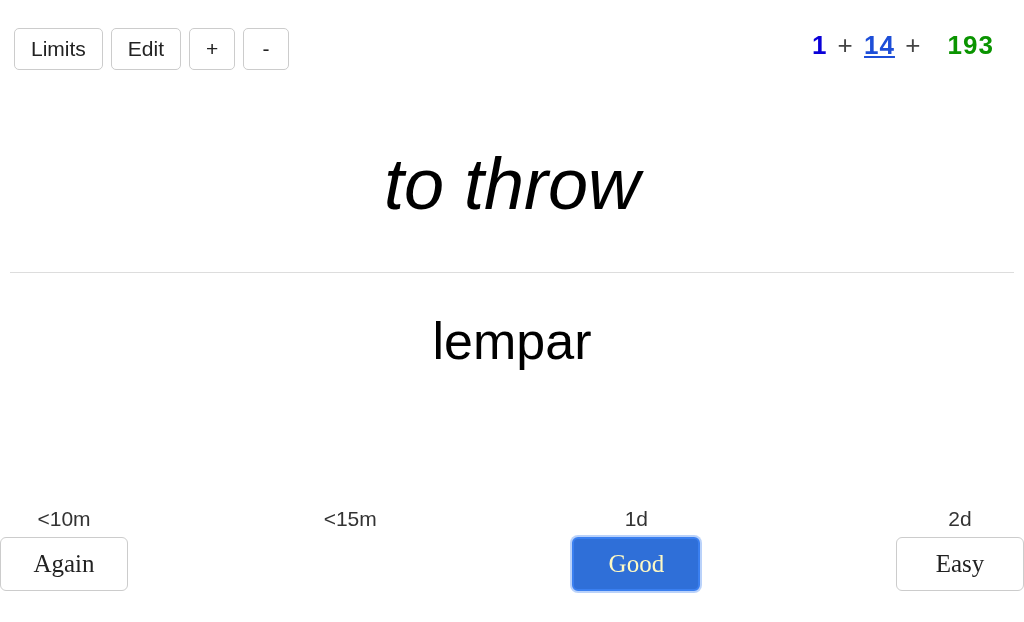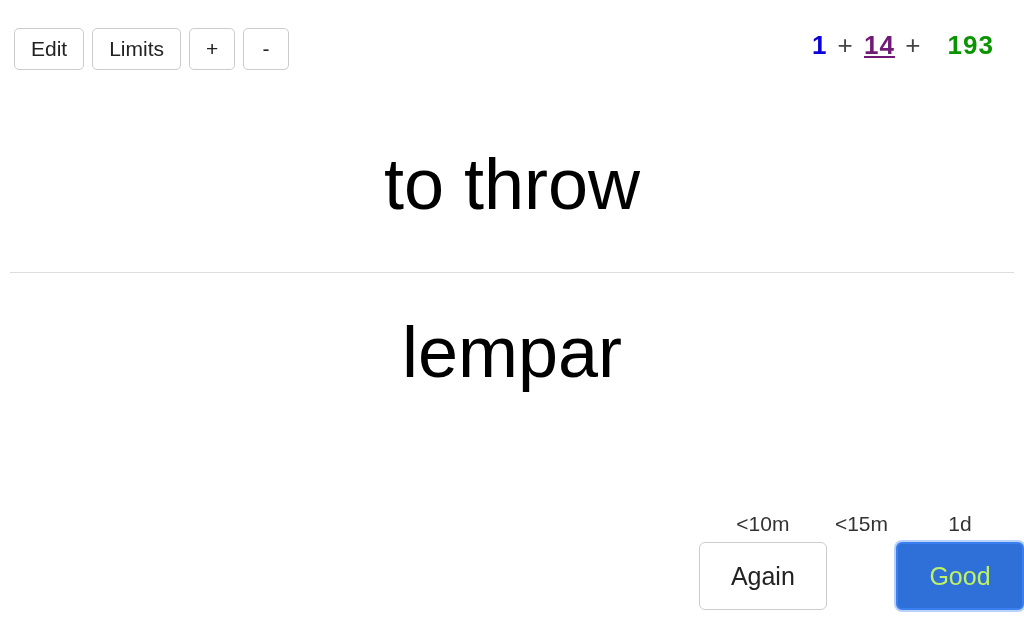--- a/index.html
+++ b/index.html
@@ -39,90 +39,91 @@
     }
     .counts {
       position: absolute;
       top: 30px;
       right: 30px;
       font-size: 26px;
       font-weight: bold;
       letter-spacing: 1px;
     }
     .counts .new { color: #0a00d8; }
-    .counts .learn { color: #701a75; text-decoration: underline; }
+    .counts .learn { color: #1d4ed8; text-decoration: underline; }
     .counts .due { color: #0a9400; margin-left: 16px; }
     .counts .plus { color: #444; font-weight: normal; padding: 0 2px; }
     .card-area {
       position: absolute;
       top: 145px;
       left: 0;
       right: 0;
       text-align: center;
     }
     .front {
       font-size: 72px;
       color: #000;
       font-weight: 400;
       line-height: 1.1;
+      font-style: italic;
     }
     .divider {
       margin: 48px 10px 40px 10px;
       border: none;
       border-top: 1px solid #dddddd;
     }
     .back {
-      font-size: 72px;
+      font-size: 52px;
       color: #000;
       font-weight: 400;
       line-height: 1.1;
     }
     .answer-bar {
       position: absolute;
-      bottom: 12px;
+      bottom: 31px;
       left: 0;
       right: 0;
       display: flex;
-      justify-content: flex-end;
+      justify-content: space-between;
       gap: 8px;
     }
     .answer-option {
       display: flex;
       flex-direction: column;
       align-items: center;
     }
     .interval {
       font-size: 21px;
       color: #333;
       margin-bottom: 6px;
     }
     .answer-btn {
       background: #ffffff;
       border: 1px solid #cccccc;
       border-radius: 6px;
       font-size: 25px;
       color: #222;
       width: 128px;
-      height: 68px;
+      height: 54px;
       cursor: pointer;
-      font-family: Liberation Sans, sans-serif;
+      font-family: Liberation Serif, serif;
     }
     .answer-btn.selected {
       background: #2f6fd8;
       border: 2px solid #3a7ff0;
-      color: #bef264;
+      color: #fef9c3;
       box-shadow: 0 0 0 2px rgba(58,127,240,0.35);
     }
   </style>
 </head>
 <body>
 
 <div class="toolbar">
+  <button>Limits</button>
   <button>Edit</button>
-  <button>Limits</button>
   <button class="square">+</button>
   <button class="square">-</button>
 </div>
 
 <div class="counts">
   <span class="new">1</span>
   <span class="plus">+</span>
   <span class="learn">14</span>
   <span class="plus">+</span>
   <span class="due">193</span>
@@ -139,13 +140,17 @@
     <div class="interval">&lt;10m</div>
     <button class="answer-btn">Again</button>
   </div>
   <div class="answer-option">
     <div class="interval">&lt;15m</div>
   </div>
   <div class="answer-option">
     <div class="interval">1d</div>
     <button class="answer-btn selected">Good</button>
   </div>
+  <div class="answer-option">
+    <div class="interval">2d</div>
+    <button class="answer-btn">Easy</button>
+  </div>
 </div>
 
 </body></html>

